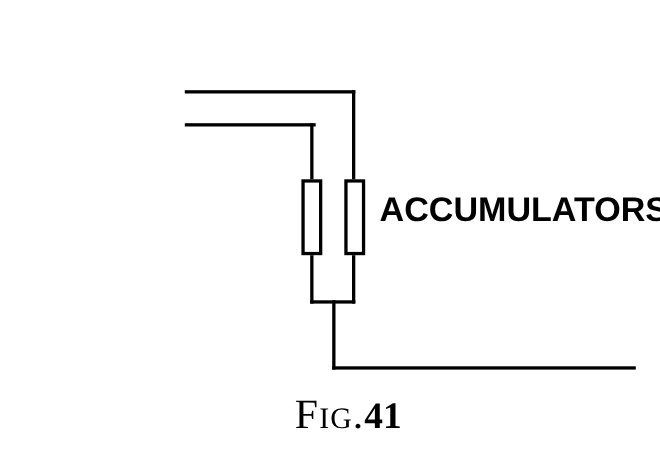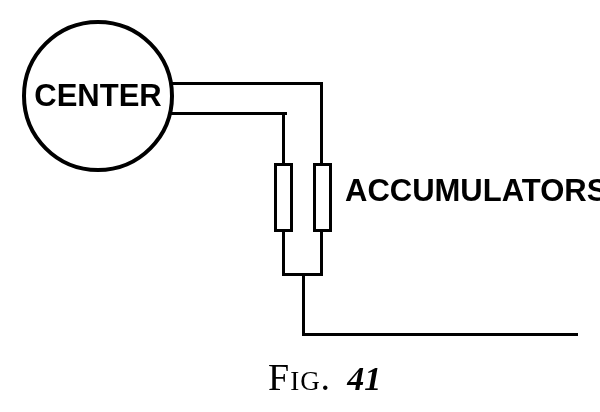--- a/index.html
+++ b/index.html
@@ -80,43 +80,38 @@
     z-index: 2;
   }
   .caption .fig-word {
     font-size: 38px;
     font-variant: small-caps;
     letter-spacing: 1px;
   }
   .caption .fig-number {
     font-size: 34px;
     font-weight: 700;
-    font-style: italic;
-    margin-left: 16px;
   }
 </style>
 </head>
 <body>
 
 <div class="stage">
 
   <div class="wire" style="left:168px; top:82px;  width:155px; height:3px;"></div>
   <div class="wire" style="left:320px; top:82px;  width:3px;  height:84px;"></div>
   <div class="wire" style="left:168px; top:112px; width:119px; height:3px;"></div>
   <div class="wire" style="left:282px; top:112px; width:3px;  height:54px;"></div>
 
   <div class="wire" style="left:282px; top:230px; width:3px;  height:46px;"></div>
   <div class="wire" style="left:320px; top:230px; width:3px;  height:46px;"></div>
   <div class="wire" style="left:282px; top:273px; width:41px; height:3px;"></div>
   <div class="wire" style="left:302px; top:273px; width:3px;  height:63px;"></div>
   <div class="wire" style="left:302px; top:333px; width:276px; height:3px;"></div>
 
-  <div class="node-circle">
-    <span class="node-label">CENTER</span>
-  </div>
 
   <div class="accumulator left"></div>
   <div class="accumulator right"></div>
 
   <div class="accumulators-label">ACCUMULATORS</div>
 
   <div class="caption">
     <span class="fig-word">Fig.</span><span class="fig-number">41</span>
   </div>
 

